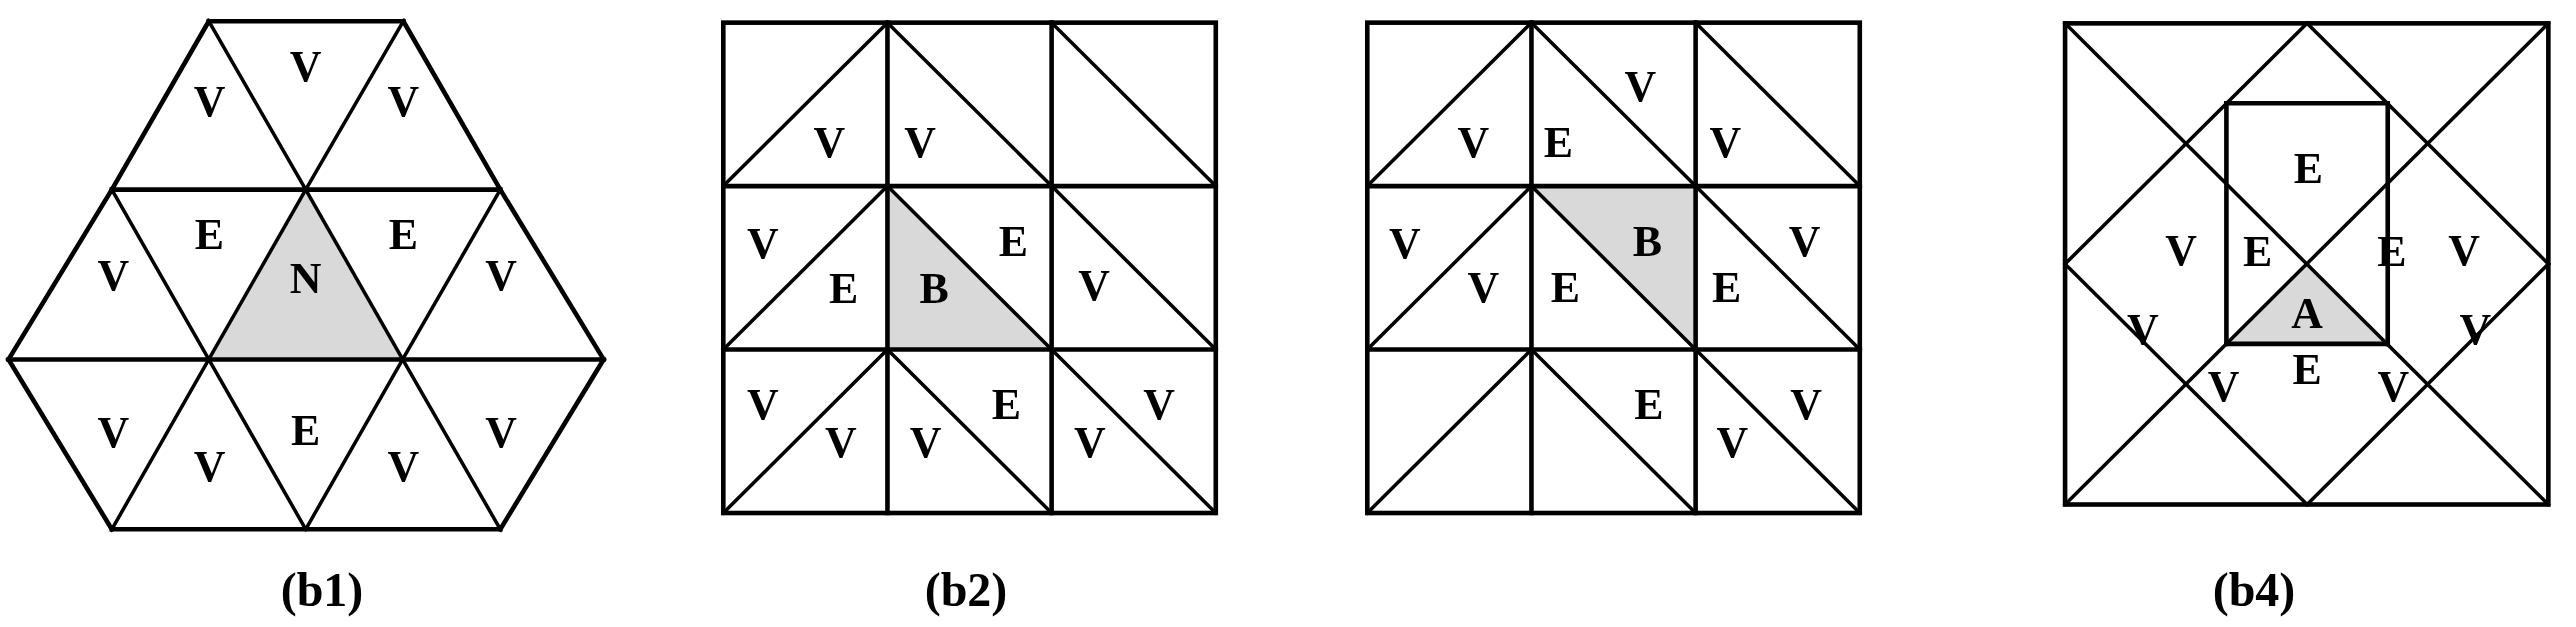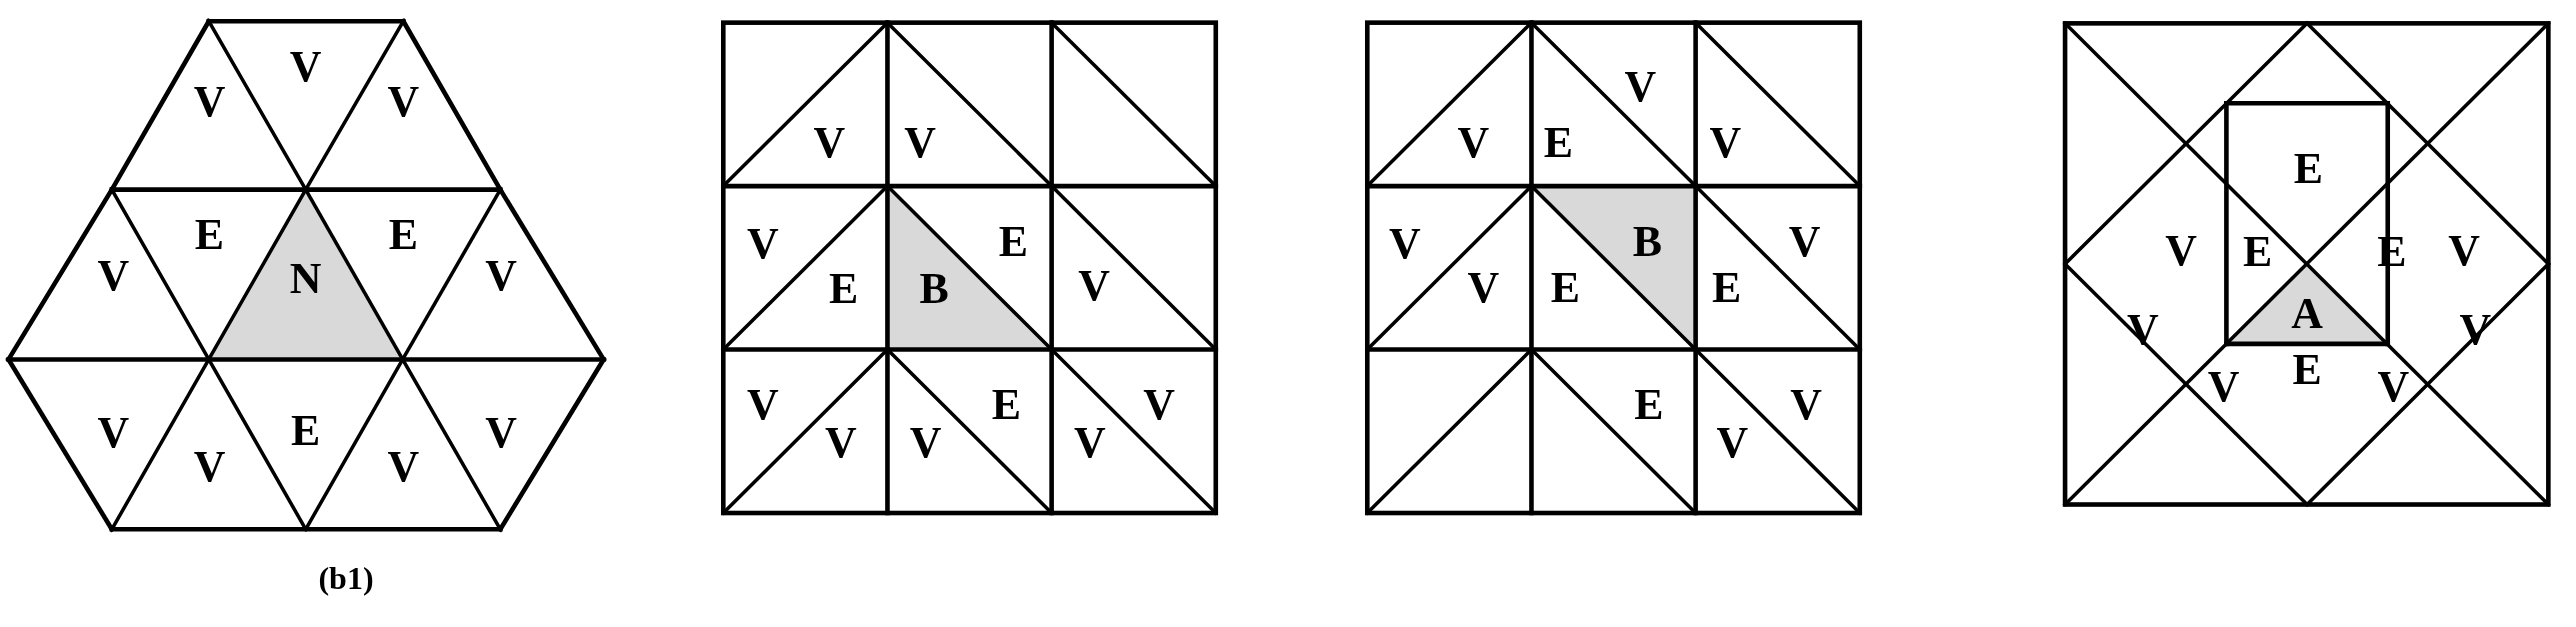--- a/index.html
+++ b/index.html
@@ -9,22 +9,22 @@
   #panel-b1{left:0;width:644px;}
   #panel-b2{left:644px;width:644px;}
   #panel-b3{left:1288px;width:644px;}
   #panel-b4{left:1932px;width:644px;}
   svg{display:block;}
   .mesh-line{stroke:#000000;stroke-width:5;fill:none;stroke-linecap:square;}
   .mesh-outline{stroke:#000000;stroke-width:6.5;fill:none;stroke-linejoin:miter;stroke-linecap:square;}
   .cell-hl{fill:#d9d9d9;}
   .glyph{font-family:"Liberation Serif",serif;font-weight:bold;font-size:62px;
          fill:#000000;text-anchor:middle;dominant-baseline:middle;}
-  .caption{position:absolute;bottom:30px;width:100%;text-align:center;
-           font-family:"Liberation Serif",serif;font-weight:bold;font-size:32px;color:#000;padding-left:24px;}
+  .caption{position:absolute;bottom:10px;width:100%;text-align:center;
+           font-family:"Liberation Serif",serif;font-weight:bold;font-size:48px;color:#000;}
 </style>
 </head>
 <body>
 
 <div class="figure-row">
 
   <div class="panel" id="panel-b1">
     <svg width="644" height="559" viewBox="0 0 910 790">
 
       <g>
@@ -112,20 +112,21 @@
         <text class="glyph" x="522" y="348">E</text>
         <text class="glyph" x="636" y="410">V</text>
         <text class="glyph" x="168" y="578">V</text>
         <text class="glyph" x="278" y="632">V</text>
         <text class="glyph" x="398" y="632">V</text>
         <text class="glyph" x="512" y="578">E</text>
         <text class="glyph" x="630" y="632">V</text>
         <text class="glyph" x="728" y="578">V</text>
       </g>
     </svg>
+    <div class="caption">(b2)</div>
   </div>
 
   <div class="panel" id="panel-b3">
     <svg width="644" height="559" viewBox="0 0 910 790">
       <g>
         <polygon class="cell-hl" points="344,263 576,263 576,494"></polygon>
       </g>
       <g>
         <rect class="mesh-outline" x="112" y="32" width="696" height="693"></rect>
         <line class="mesh-outline" x1="344" y1="32" x2="344" y2="725"></line>
@@ -192,16 +193,17 @@
         <text class="glyph" x="650" y="362">E</text>
         <text class="glyph" x="752" y="360">V</text>
         <text class="glyph" x="530" y="450">A</text>
         <text class="glyph" x="298" y="472">V</text>
         <text class="glyph" x="412" y="552">V</text>
         <text class="glyph" x="530" y="528">E</text>
         <text class="glyph" x="652" y="552">V</text>
         <text class="glyph" x="768" y="472">V</text>
       </g>
     </svg>
+    <div class="caption">(b4)</div>
   </div>
 
 </div>
 
 
 </body></html>

